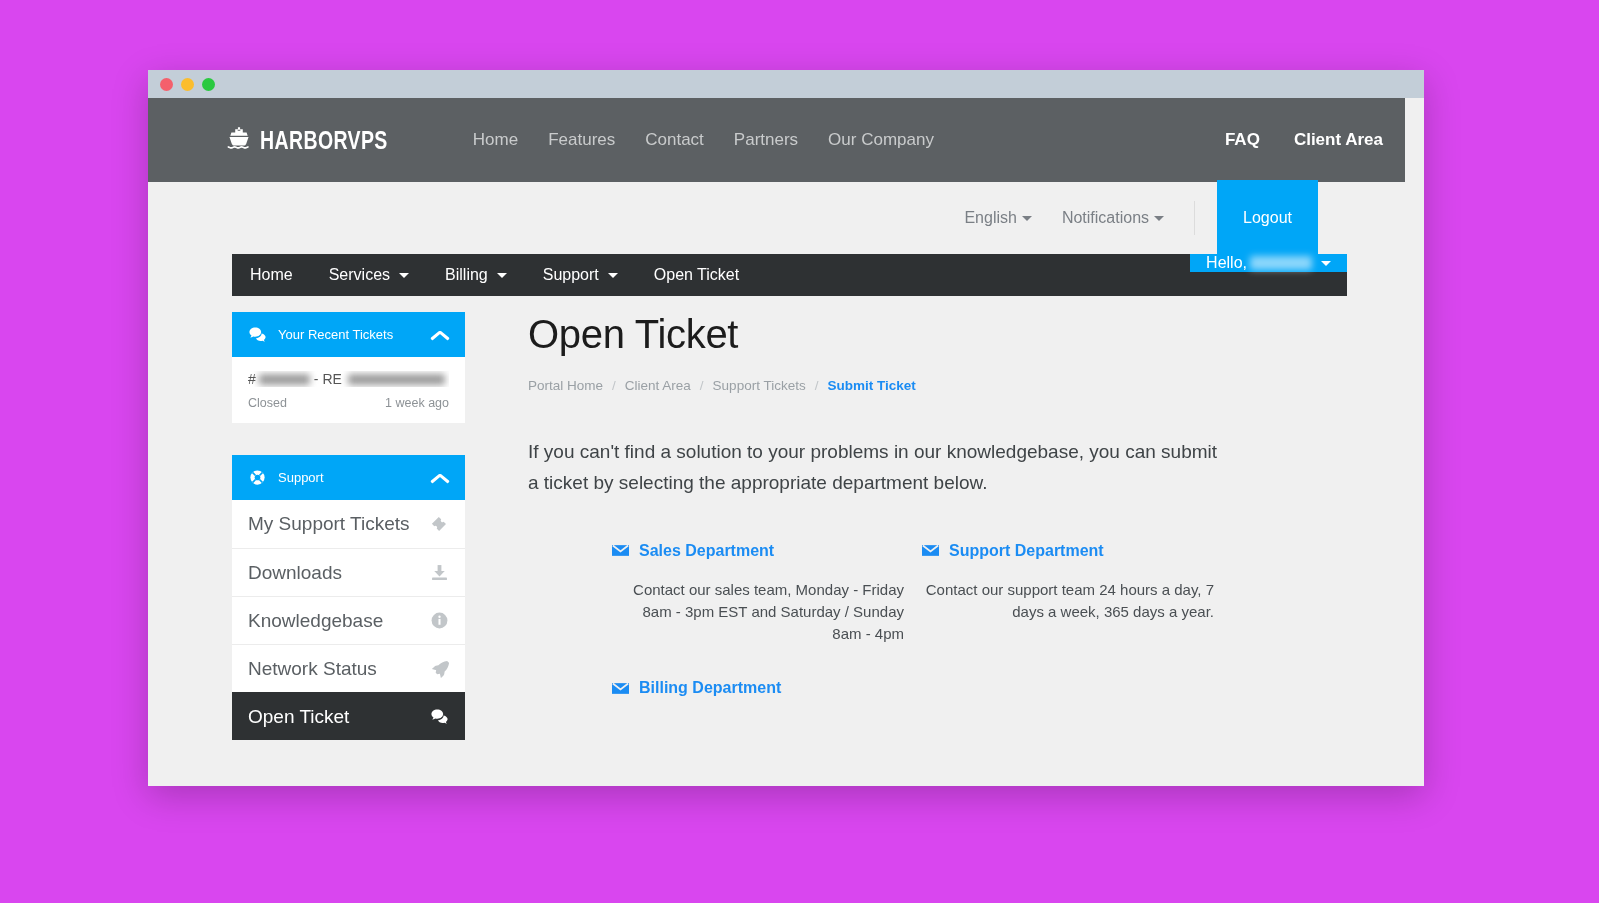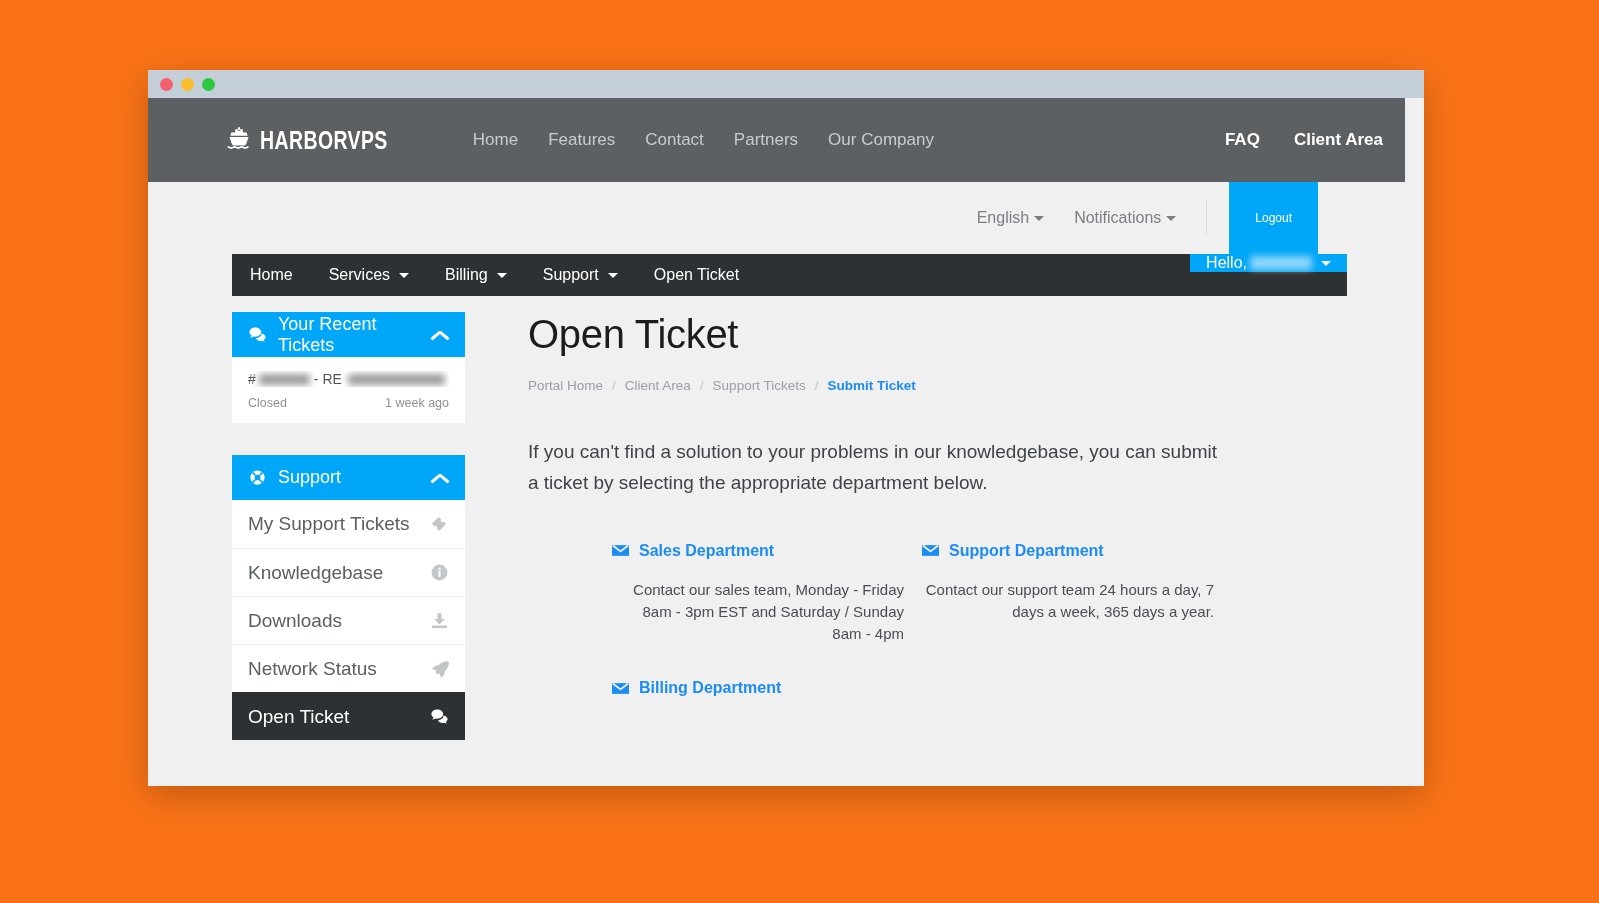--- a/index.html
+++ b/index.html
@@ -6,21 +6,21 @@
   * { box-sizing: border-box; margin: 0; padding: 0; }
   html, body {
     width: 1599px; height: 903px;
     overflow: hidden;
     background: #2489e8;
     font-family: "Liberation Sans", sans-serif;
   }
   
   .desktop {
     position: absolute; inset: 0;
-    background: #f97316;
+    background: #d946ef;
   }
   
   .window {
     position: absolute;
     left: 148px; top: 70px;
     width: 1276px; height: 716px;
     background: #f0f0f0;
     box-shadow: 0 10px 34px rgba(0,0,0,0.22);
     overflow: hidden;
   }
@@ -105,21 +105,21 @@
   }
   .util-sep {
     width: 1px; height: 34px;
     background: #dcdcdc;
     margin: 0 22px 0 0;
   }
   .logout-btn {
     background: #00a6f7;
     color: #fff;
     border: none;
-    font-size: 12px;
+    font-size: 16px;
     padding: 29px 26px;
     cursor: pointer;
     font-family: "Liberation Sans", sans-serif;
   }
 
   
   .mainnav-wrap {
     display: flex;
     margin-left: 84px;
     width: 1115px;
@@ -173,21 +173,21 @@
   .content { flex: 1; padding-left: 63px; padding-right: 40px; }
 
   
   .panel { margin-bottom: 32px; }
   .panel-head {
     background: #00a6f7;
     color: #fff;
     height: 45px;
     display: flex; align-items: center;
     padding: 0 16px;
-    font-size: 18px;
+    font-size: 13px;
   }
   .panel-head .ph-icon { margin-right: 11px; display: flex; align-items: center; }
   .panel-head .ph-title { flex: 1; }
   .chev-wrap { width: 18px; height: 12px; position: relative; }
   .chev-wrap::before, .chev-wrap::after {
     content: ""; position: absolute;
     width: 12px; height: 3.4px;
     background: #fff; border-radius: 1px; top: 5px;
   }
   .chev-wrap::before { left: -1px; transform: rotate(-40deg); }
@@ -397,37 +397,37 @@
               <span class="li-label">My Support Tickets</span>
               <span class="li-icon">
                 <svg width="19" height="19" viewBox="0 0 24 24" fill="currentColor">
                   <path d="M2.4 11.1l8.7-8.7 3 3a2.2 2.2 0 003.1 3.1l3 3-8.7 8.7-3-3a2.2 2.2 0 00-3.1-3.1l-3-3z"></path>
                 </svg>
               </span>
             </a>
 
 
             <a href="#" class="list-item">
+              <span class="li-label">Downloads</span>
+              <span class="li-icon">
+                <svg width="19" height="19" viewBox="0 0 24 24" fill="currentColor">
+                  <rect x="9.6" y="2.6" width="4.8" height="8"></rect>
+                  <path d="M5.4 10.2h13.2L12 17.2z"></path>
+                  <rect x="2.6" y="18.4" width="18.8" height="3.2" rx="0.6"></rect>
+                </svg>
+              </span>
+            </a>
+
+            <a href="#" class="list-item">
               <span class="li-label">Knowledgebase</span>
               <span class="li-icon">
                 <svg width="19" height="19" viewBox="0 0 24 24" fill="currentColor">
                   <circle cx="12" cy="12" r="10"></circle>
                   <rect x="10.7" y="10" width="2.6" height="7.4" fill="#ffffff"></rect>
                   <circle cx="12" cy="7.2" r="1.5" fill="#ffffff"></circle>
-                </svg>
-              </span>
-            </a>
-
-            <a href="#" class="list-item">
-              <span class="li-label">Downloads</span>
-              <span class="li-icon">
-                <svg width="19" height="19" viewBox="0 0 24 24" fill="currentColor">
-                  <rect x="9.6" y="2.6" width="4.8" height="8"></rect>
-                  <path d="M5.4 10.2h13.2L12 17.2z"></path>
-                  <rect x="2.6" y="18.4" width="18.8" height="3.2" rx="0.6"></rect>
                 </svg>
               </span>
             </a>
 
             <a href="#" class="list-item">
               <span class="li-label">Network Status</span>
               <span class="li-icon">
                 <svg width="19" height="19" viewBox="0 0 24 24" fill="currentColor">
                   <path d="M21.6 2.4c-4.4.5-8.3 2.6-11 5.6l-3.2.5c-.6.1-1.2.4-1.6.9L2.4 12.7l4.4 1.1 1 .2-.6 3.4 1.9 1.9 3.4-.6.2 1 1.1 4.4 3.3-3.4c.5-.4.8-1 .9-1.6l.5-3.2c3-2.7 5.1-6.6 5.6-11z"></path>
                 </svg>

